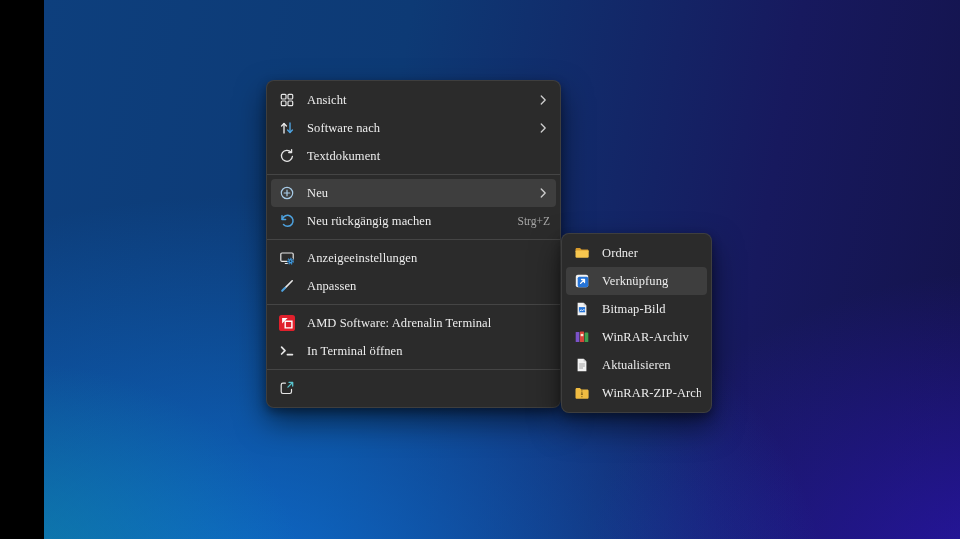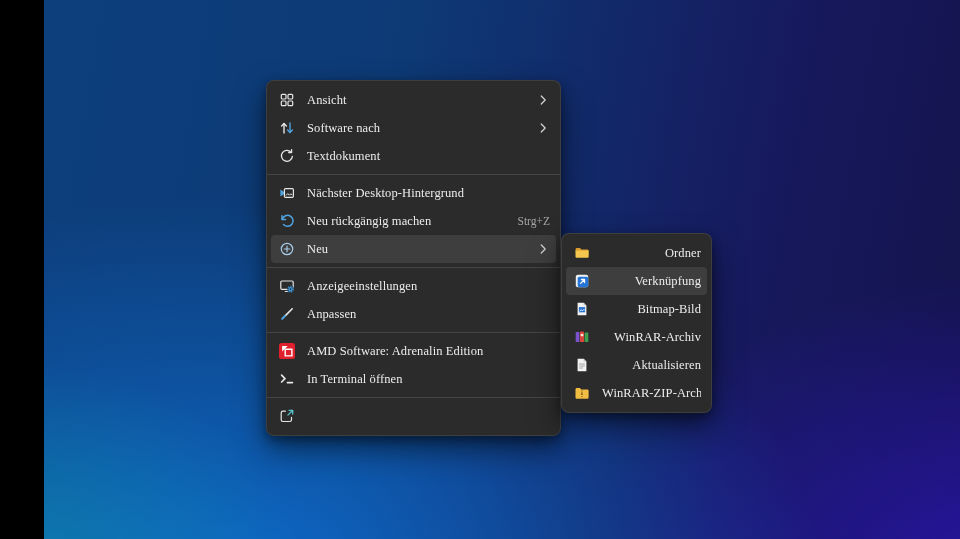--- a/index.html
+++ b/index.html
@@ -16,21 +16,21 @@
   .menu{
     position:absolute;box-sizing:border-box;
     background:#2b2b2b;
     border:1px solid rgba(255,255,255,.09);
     border-radius:8px;
     box-shadow:0 14px 30px rgba(0,0,0,.5), 0 4px 10px rgba(0,0,0,.35);
     padding:5px 0;
     color:#ededed;font-size:12.5px;
   }
   #main-menu{left:222px;top:80px;width:295px;}
-  #sub-menu{left:517px;top:233px;width:151px;text-align:right;}
+  #sub-menu{left:517px;top:233px;width:151px;}
   .menu-item{
     display:flex;align-items:center;height:28px;
     margin:0 4px;padding:0 6px 0 8px;border-radius:4px;
     cursor:default;white-space:nowrap;
   }
   .menu-item.highlighted{background:#3e3e3e;}
   .menu-icon{width:16px;height:16px;flex:0 0 16px;margin-right:12px;}
   .menu-icon svg{display:block;width:16px;height:16px;}
   .menu-label{flex:1;overflow:hidden;letter-spacing:.1px;}
   .menu-shortcut{color:#a6a6a6;font-size:11.5px;margin-left:12px;}
@@ -82,53 +82,43 @@
       <div class="menu-item">
         <span class="menu-icon">
           <svg viewBox="0 0 16 16" fill="none" stroke="#e6e6e6" stroke-width="1.3" stroke-linecap="round" stroke-linejoin="round">
             <path d="M13.4 8.4a5.5 5.5 0 1 1-1.3-4.2"></path>
             <path d="M12.6 1.6v2.9H9.7"></path>
           </svg>
         </span>
         <span class="menu-label">Textdokument</span>
       </div>
       <div class="menu-separator"></div>
-      <div class="menu-item">
-        <span class="menu-icon">
-          <svg viewBox="0 0 16 16">
-            <polygon points="1.4,4.4 6.6,8 1.4,11.6" fill="#4ea3e0"></polygon>
-            <rect x="5.4" y="3.6" width="9" height="8.8" rx="1.1" fill="none" stroke="#e6e6e6" stroke-width="1.2"></rect>
-            <path d="M6.8 10.6l2-2 1.6 1.6 1.5-1.5 1.4 1.4" fill="none" stroke="#e6e6e6" stroke-width="1"></path>
-          </svg>
-        </span>
-        <span class="menu-label">Nächster Desktop-Hintergrund</span>
-      </div>
-      <div class="menu-item">
-        <span class="menu-icon">
-          <svg viewBox="0 0 16 16" fill="none" stroke="#4ea3e0" stroke-width="1.5" stroke-linecap="round" stroke-linejoin="round">
-            <path d="M3 2.8v3.6h3.6"></path>
-            <path d="M3.3 6.2a5.5 5.5 0 1 1 1.2 5.4"></path>
-          </svg>
-        </span>
-        <span class="menu-label">Neu rückgängig machen</span>
-        <span class="menu-shortcut">Strg+Z</span>
-      </div>
       <div class="menu-item highlighted">
         <span class="menu-icon">
           <svg viewBox="0 0 16 16" fill="none" stroke="#a8cce8" stroke-width="1.2" stroke-linecap="round">
             <circle cx="8" cy="8" r="5.7"></circle>
             <path d="M8 5.2v5.6M5.2 8h5.6"></path>
           </svg>
         </span>
         <span class="menu-label">Neu</span>
         <span class="menu-chevron">
           <svg viewBox="0 0 16 16" fill="none" stroke="#cfcfcf" stroke-width="1.5" stroke-linecap="round" stroke-linejoin="round">
             <path d="M6 3.5L10.5 8L6 12.5"></path>
           </svg>
         </span>
+      </div>
+      <div class="menu-item">
+        <span class="menu-icon">
+          <svg viewBox="0 0 16 16" fill="none" stroke="#4ea3e0" stroke-width="1.5" stroke-linecap="round" stroke-linejoin="round">
+            <path d="M3 2.8v3.6h3.6"></path>
+            <path d="M3.3 6.2a5.5 5.5 0 1 1 1.2 5.4"></path>
+          </svg>
+        </span>
+        <span class="menu-label">Neu rückgängig machen</span>
+        <span class="menu-shortcut">Strg+Z</span>
       </div>
       <div class="menu-separator"></div>
       <div class="menu-item">
         <span class="menu-icon">
           <svg viewBox="0 0 16 16" fill="none">
             <rect x="1.8" y="3" width="12.4" height="8.4" rx="1.2" stroke="#e6e6e6" stroke-width="1.2"></rect>
             <path d="M6.3 13.5h3.4" stroke="#e6e6e6" stroke-width="1.2" stroke-linecap="round"></path>
             <circle cx="11.5" cy="11.2" r="3.4" fill="#2b2b2b"></circle>
             <circle cx="11.5" cy="11.2" r="2.2" fill="#3f9ae0"></circle>
             <circle cx="11.5" cy="11.2" r="2.9" stroke="#3f9ae0" stroke-width="1.1" stroke-dasharray="1.4 1.2"></circle>
@@ -148,21 +138,21 @@
       </div>
       <div class="menu-separator"></div>
       <div class="menu-item">
         <span class="menu-icon">
           <svg viewBox="0 0 16 16">
             <rect width="16" height="16" rx="2.6" fill="#e0202c"></rect>
             <polygon points="3.1,3.1 8.6,3.1 3.1,8.6" fill="#ffffff"></polygon>
             <path d="M6.2 6.2h6.7v6.7H6.2z" fill="none" stroke="#ffffff" stroke-width="1.4"></path>
           </svg>
         </span>
-        <span class="menu-label">AMD Software: Adrenalin Edition</span>
+        <span class="menu-label">AMD Software: Adrenalin Terminal</span>
       </div>
       <div class="menu-item">
         <span class="menu-icon">
           <svg viewBox="0 0 16 16" fill="none" stroke="#e6e6e6" stroke-linecap="round" stroke-linejoin="round">
             <path d="M2.6 4.2L6 7.6L2.6 11" stroke-width="1.7"></path>
             <path d="M8.4 11.6h5" stroke-width="1.7"></path>
           </svg>
         </span>
         <span class="menu-label">In Terminal öffnen</span>
       </div>

